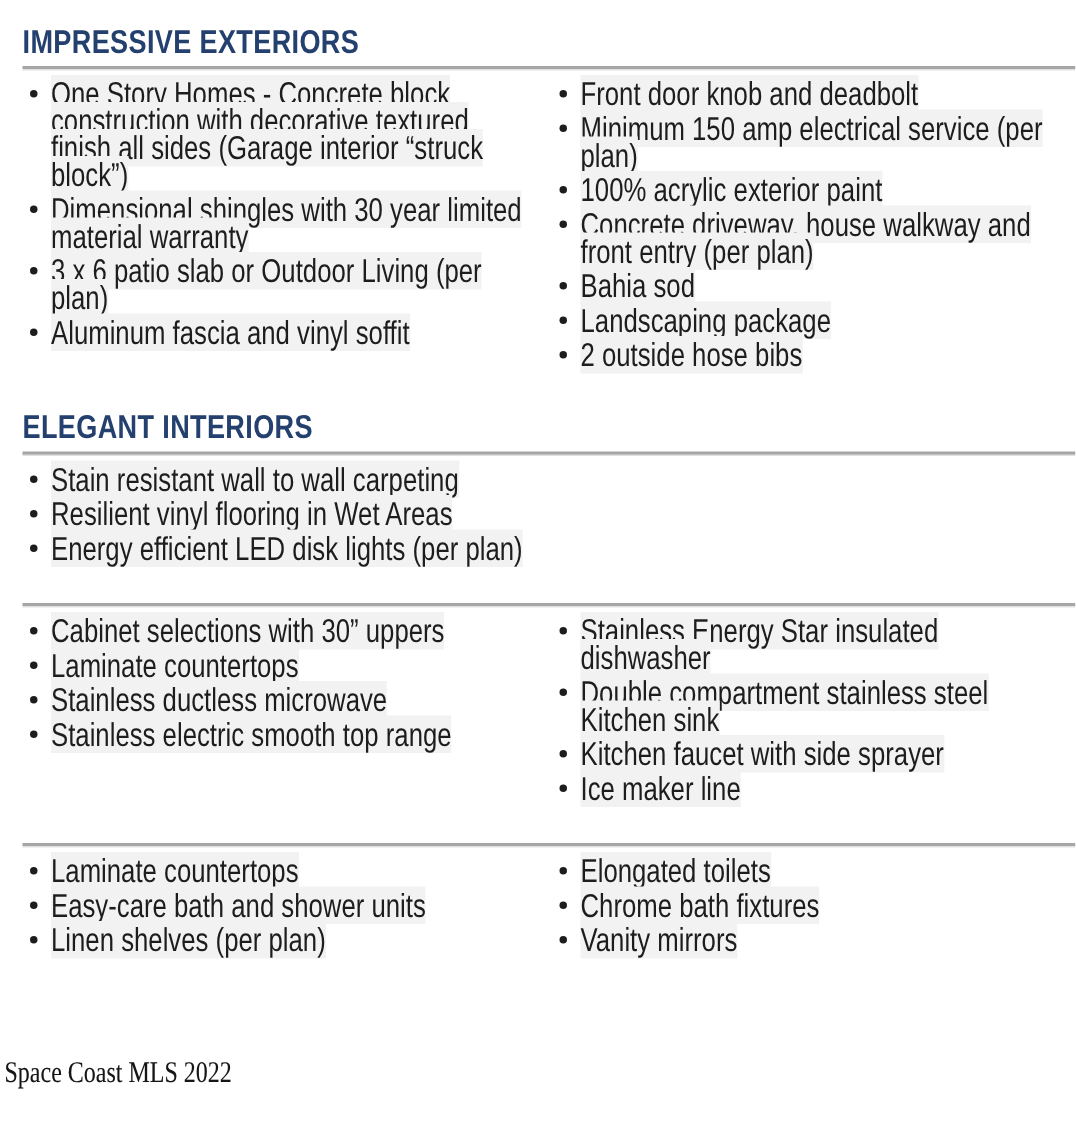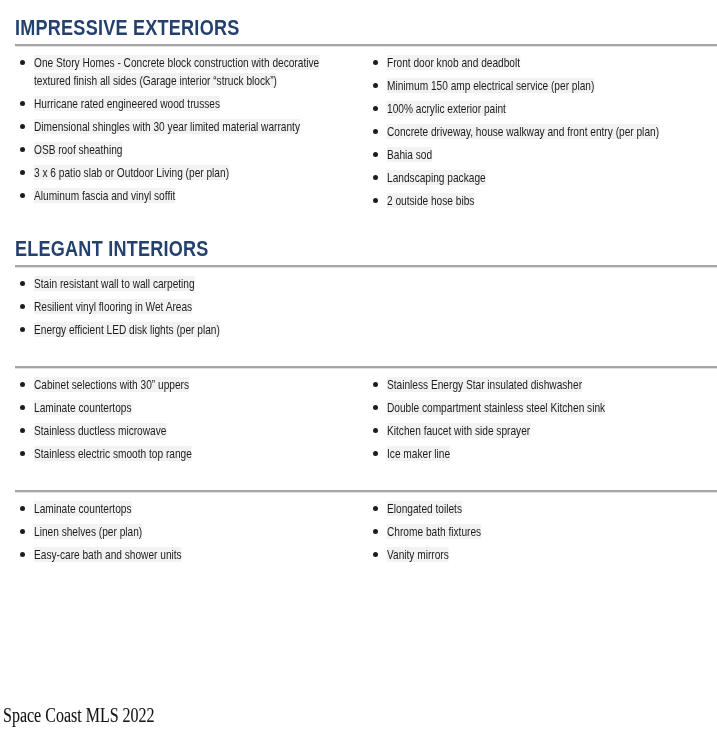--- a/index.html
+++ b/index.html
@@ -30,21 +30,21 @@
     white-space:nowrap;
   }
   .hd{display:inline-block;transform:scaleX(0.82);transform-origin:0 0;letter-spacing:0.3px;}
   .rule{height:2px;width:702px;background:var(--rule);margin-top:4px;box-shadow:0 1px 0 rgba(166,166,166,0.35);}
   .cols{display:grid;grid-template-columns:353px 1fr;margin-top:8px;}
   ul.col{list-style:none;margin:0;padding:0 0 0 5px;}
   .item{
     position:relative;
     padding-left:14px;
     margin-bottom:5px;
-    font-size:13px;line-height:18px;
+    font-size:22px;line-height:18px;
   }
   .dot{
     position:absolute;left:0;top:6px;
     width:5px;height:5px;border-radius:50%;
     background:var(--text);
   }
   .txt{display:inline-block;width:404px;transform:scaleX(0.78);transform-origin:0 0;}
   .col-right .txt{width:412px;}
   .hl{background:var(--hl);}
   .watermark{
@@ -61,23 +61,21 @@
 <body>
 
 <div class="sheet">
   <div id="sections">
   <section class="section">
     <h2 class="title"><span class="hd">IMPRESSIVE EXTERIORS</span></h2>
     <div class="rule"></div>
     <div class="cols">
       <ul class="col col-left">
             <li class="item"><span class="dot"></span><span class="txt"><span class="hl">One Story Homes - Concrete block construction with decorative textured finish all sides (Garage interior “struck block”)</span></span></li>
-            <li class="item"><span class="dot"></span><span class="txt"><span class="hl">Hurricane rated engineered wood trusses</span></span></li>
             <li class="item"><span class="dot"></span><span class="txt"><span class="hl">Dimensional shingles with 30 year limited material warranty</span></span></li>
-            <li class="item"><span class="dot"></span><span class="txt"><span class="hl">OSB roof sheathing</span></span></li>
             <li class="item"><span class="dot"></span><span class="txt"><span class="hl">3 x 6 patio slab or Outdoor Living (per plan)</span></span></li>
             <li class="item"><span class="dot"></span><span class="txt"><span class="hl">Aluminum fascia and vinyl soffit</span></span></li>
           </ul>
       <ul class="col col-right">
             <li class="item"><span class="dot"></span><span class="txt"><span class="hl">Front door knob and deadbolt</span></span></li>
             <li class="item"><span class="dot"></span><span class="txt"><span class="hl">Minimum 150 amp electrical service (per plan)</span></span></li>
             <li class="item"><span class="dot"></span><span class="txt"><span class="hl">100% acrylic exterior paint</span></span></li>
             <li class="item"><span class="dot"></span><span class="txt"><span class="hl">Concrete driveway, house walkway and front entry (per plan)</span></span></li>
             <li class="item"><span class="dot"></span><span class="txt"><span class="hl">Bahia sod</span></span></li>
             <li class="item"><span class="dot"></span><span class="txt"><span class="hl">Landscaping package</span></span></li>
@@ -114,22 +112,22 @@
             <li class="item"><span class="dot"></span><span class="txt"><span class="hl">Ice maker line</span></span></li>
           </ul>
     </div>
   </section>
 
   <section class="section">
     <div class="rule"></div>
     <div class="cols">
       <ul class="col col-left">
             <li class="item"><span class="dot"></span><span class="txt"><span class="hl">Laminate countertops</span></span></li>
+            <li class="item"><span class="dot"></span><span class="txt"><span class="hl">Easy-care bath and shower units</span></span></li>
             <li class="item"><span class="dot"></span><span class="txt"><span class="hl">Linen shelves (per plan)</span></span></li>
-            <li class="item"><span class="dot"></span><span class="txt"><span class="hl">Easy-care bath and shower units</span></span></li>
           </ul>
       <ul class="col col-right">
             <li class="item"><span class="dot"></span><span class="txt"><span class="hl">Elongated toilets</span></span></li>
             <li class="item"><span class="dot"></span><span class="txt"><span class="hl">Chrome bath fixtures</span></span></li>
             <li class="item"><span class="dot"></span><span class="txt"><span class="hl">Vanity mirrors</span></span></li>
           </ul>
     </div>
   </section>
 </div>
   <div class="watermark">

